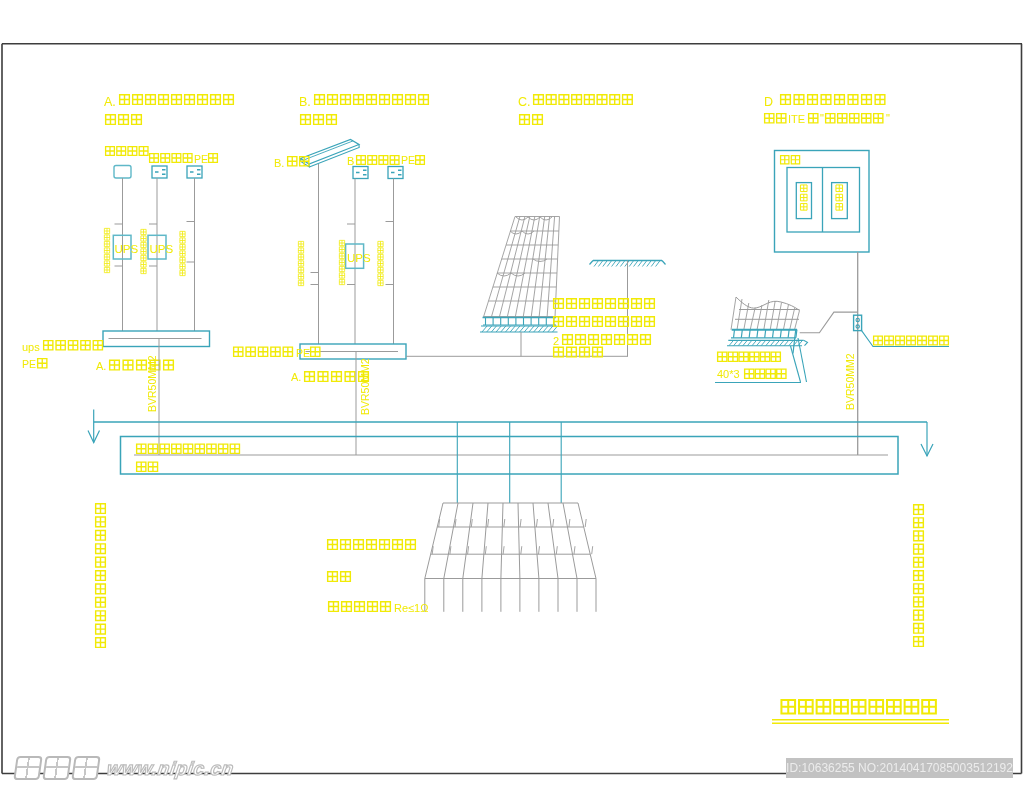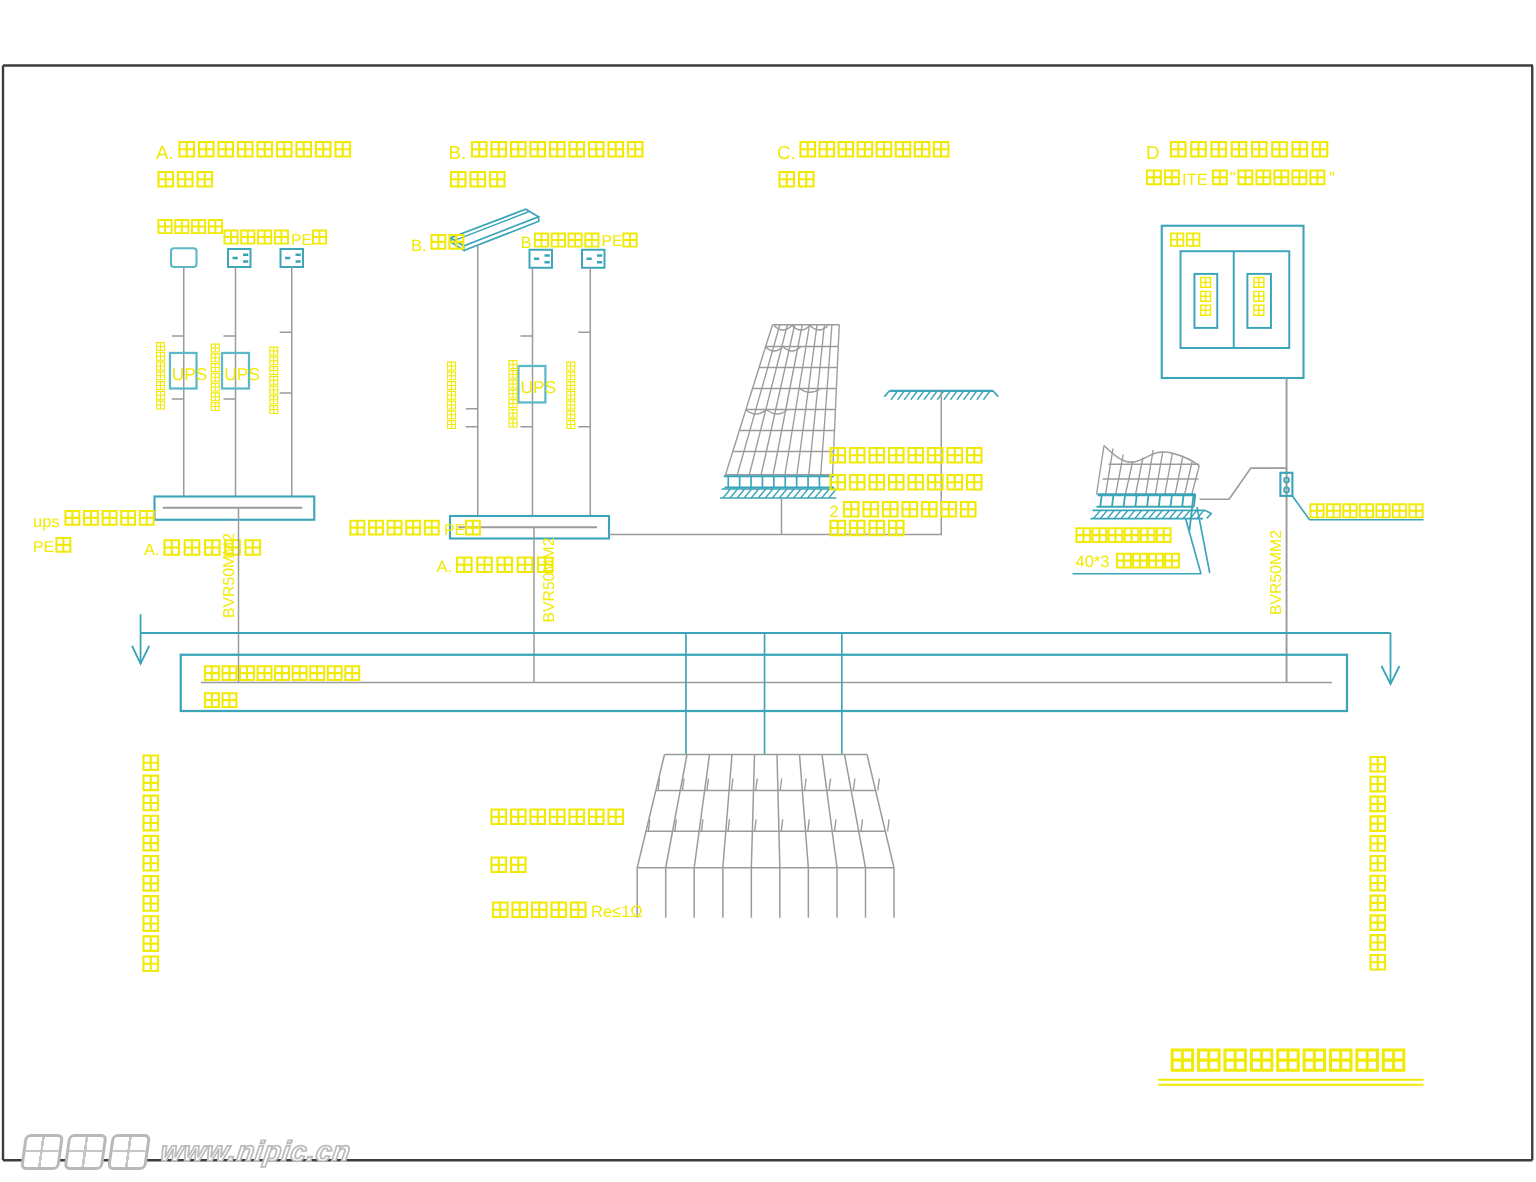--- a/index.html
+++ b/index.html
@@ -726,12 +726,13 @@
       </g>
 
 <g>
         <line x1="772.0" y1="719.8" x2="949.0" y2="719.8" stroke="#f1ea06" stroke-width="1.4"></line>
         <line x1="772.0" y1="723.2" x2="949.0" y2="723.2" stroke="#f1ea06" stroke-width="1.4"></line>
       </g>
     </svg>
 
 <div id="wm"><span class="wg" style="width:26px;height:24px"></span><span class="wg" style="width:26px;height:24px"></span><span class="wg" style="width:26px;height:24px"></span><span id="wmtxt">www.nipic.cn</span></div>
 
+<div id="idbox">ID:10636255 NO:20140417085003512192</div>
 </div>
 </body></html>

